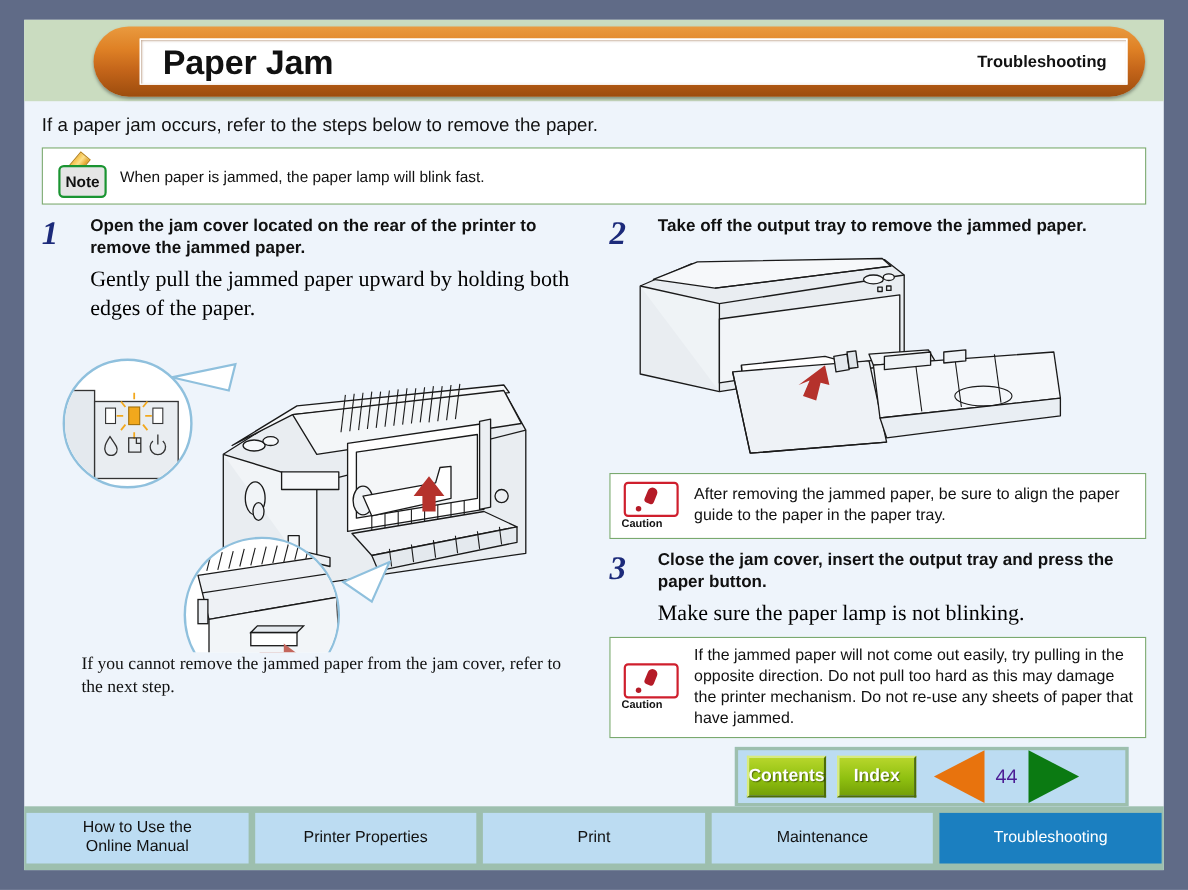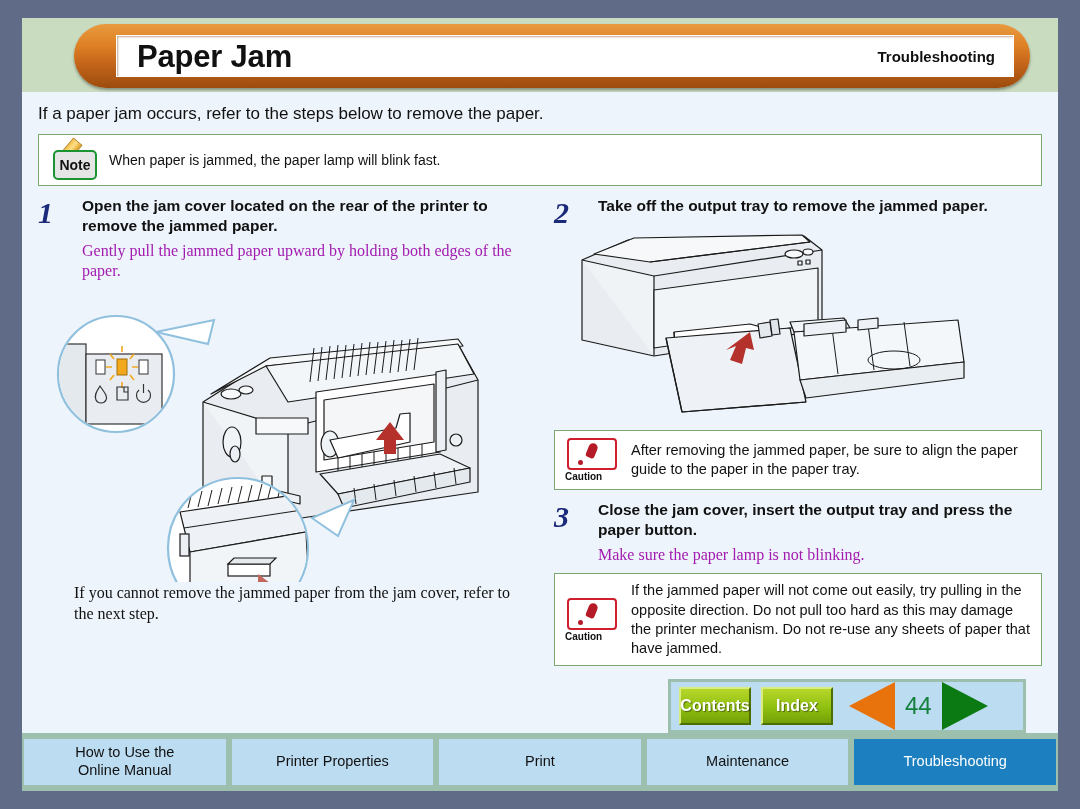--- a/index.html
+++ b/index.html
@@ -11,21 +11,21 @@
   .page{
     position:absolute;left:22px;top:18px;width:1036px;height:773px;
     background:#eef4fb;
     display:flex;flex-direction:column;
   }
   
   .hdr-band{
     position:relative;height:74px;background:#cadcc0;flex:0 0 auto;
   }
   .title-pill{
-    position:absolute;left:52px;top:6px;width:956px;height:64px;
+    position:absolute;left:63px;top:6px;width:956px;height:64px;
     border-radius:34px;
     background:linear-gradient(180deg,#e99a3f 0%,#df8125 32%,#c4651a 62%,#9c4c0d 100%);
     box-shadow:0 2px 3px rgba(0,0,0,.35);
   }
   .title-inner{
     position:absolute;left:42px;top:11px;right:16px;height:42px;
     background:#ffffff;
     border:1px solid #ffffff;
     box-shadow:inset 1px 1px 2px rgba(120,60,10,.45);
     display:flex;align-items:center;justify-content:space-between;
@@ -71,21 +71,21 @@
   .col-l{padding-right:14px;}
   .col-r{padding-left:14px;}
   .step{display:flex;margin-top:10px;}
   .step-num{
     font-family:"Liberation Serif",serif;
     font-style:italic;font-weight:bold;font-size:30px;color:#1c2a7a;
     width:44px;flex:0 0 auto;line-height:1;padding-top:2px;
   }
   .step-head{font-size:15.5px;font-weight:bold;color:#111;line-height:1.28;}
   .serif{
-    font-family:"Liberation Serif",serif;font-size:16px;color:#a21caf;
+    font-family:"Liberation Serif",serif;font-size:20px;color:#000000;
     line-height:1.3;margin:5px 0 0 44px;
   }
   .tail-text{
     font-family:"Liberation Serif",serif;font-size:16px;color:#111;line-height:1.32;
     margin:0 0 0 36px;
   }
   
   .caution-box{
     border:1px solid #7aa96f;background:#ffffff;
     display:flex;align-items:center;padding:7px 10px;box-sizing:border-box;
@@ -122,21 +122,21 @@
     border-right:2px solid #4d6d05;border-bottom:2px solid #4d6d05;
     display:flex;align-items:center;justify-content:center;
     color:#ffffff;font-size:16px;font-weight:bold;
     text-shadow:1px 1px 1px rgba(0,0,0,.45);
     box-sizing:border-box;cursor:pointer;
   }
   .tri-prev{
     width:0;height:0;border-top:24px solid transparent;border-bottom:24px solid transparent;
     border-right:46px solid #e8730d;margin-left:6px;cursor:pointer;
   }
-  .pageno{font-size:24px;color:#15803d;margin:0 10px;}
+  .pageno{font-size:18px;color:#4c1d95;margin:0 10px;}
   .tri-next{
     width:0;height:0;border-top:24px solid transparent;border-bottom:24px solid transparent;
     border-left:46px solid #0b7a12;cursor:pointer;
   }
   
   .tabbar{
     flex:0 0 auto;height:58px;background:#9dbfae;
     display:flex;align-items:center;padding:0 2px;box-sizing:border-box;gap:6px;
   }
   .tab{

